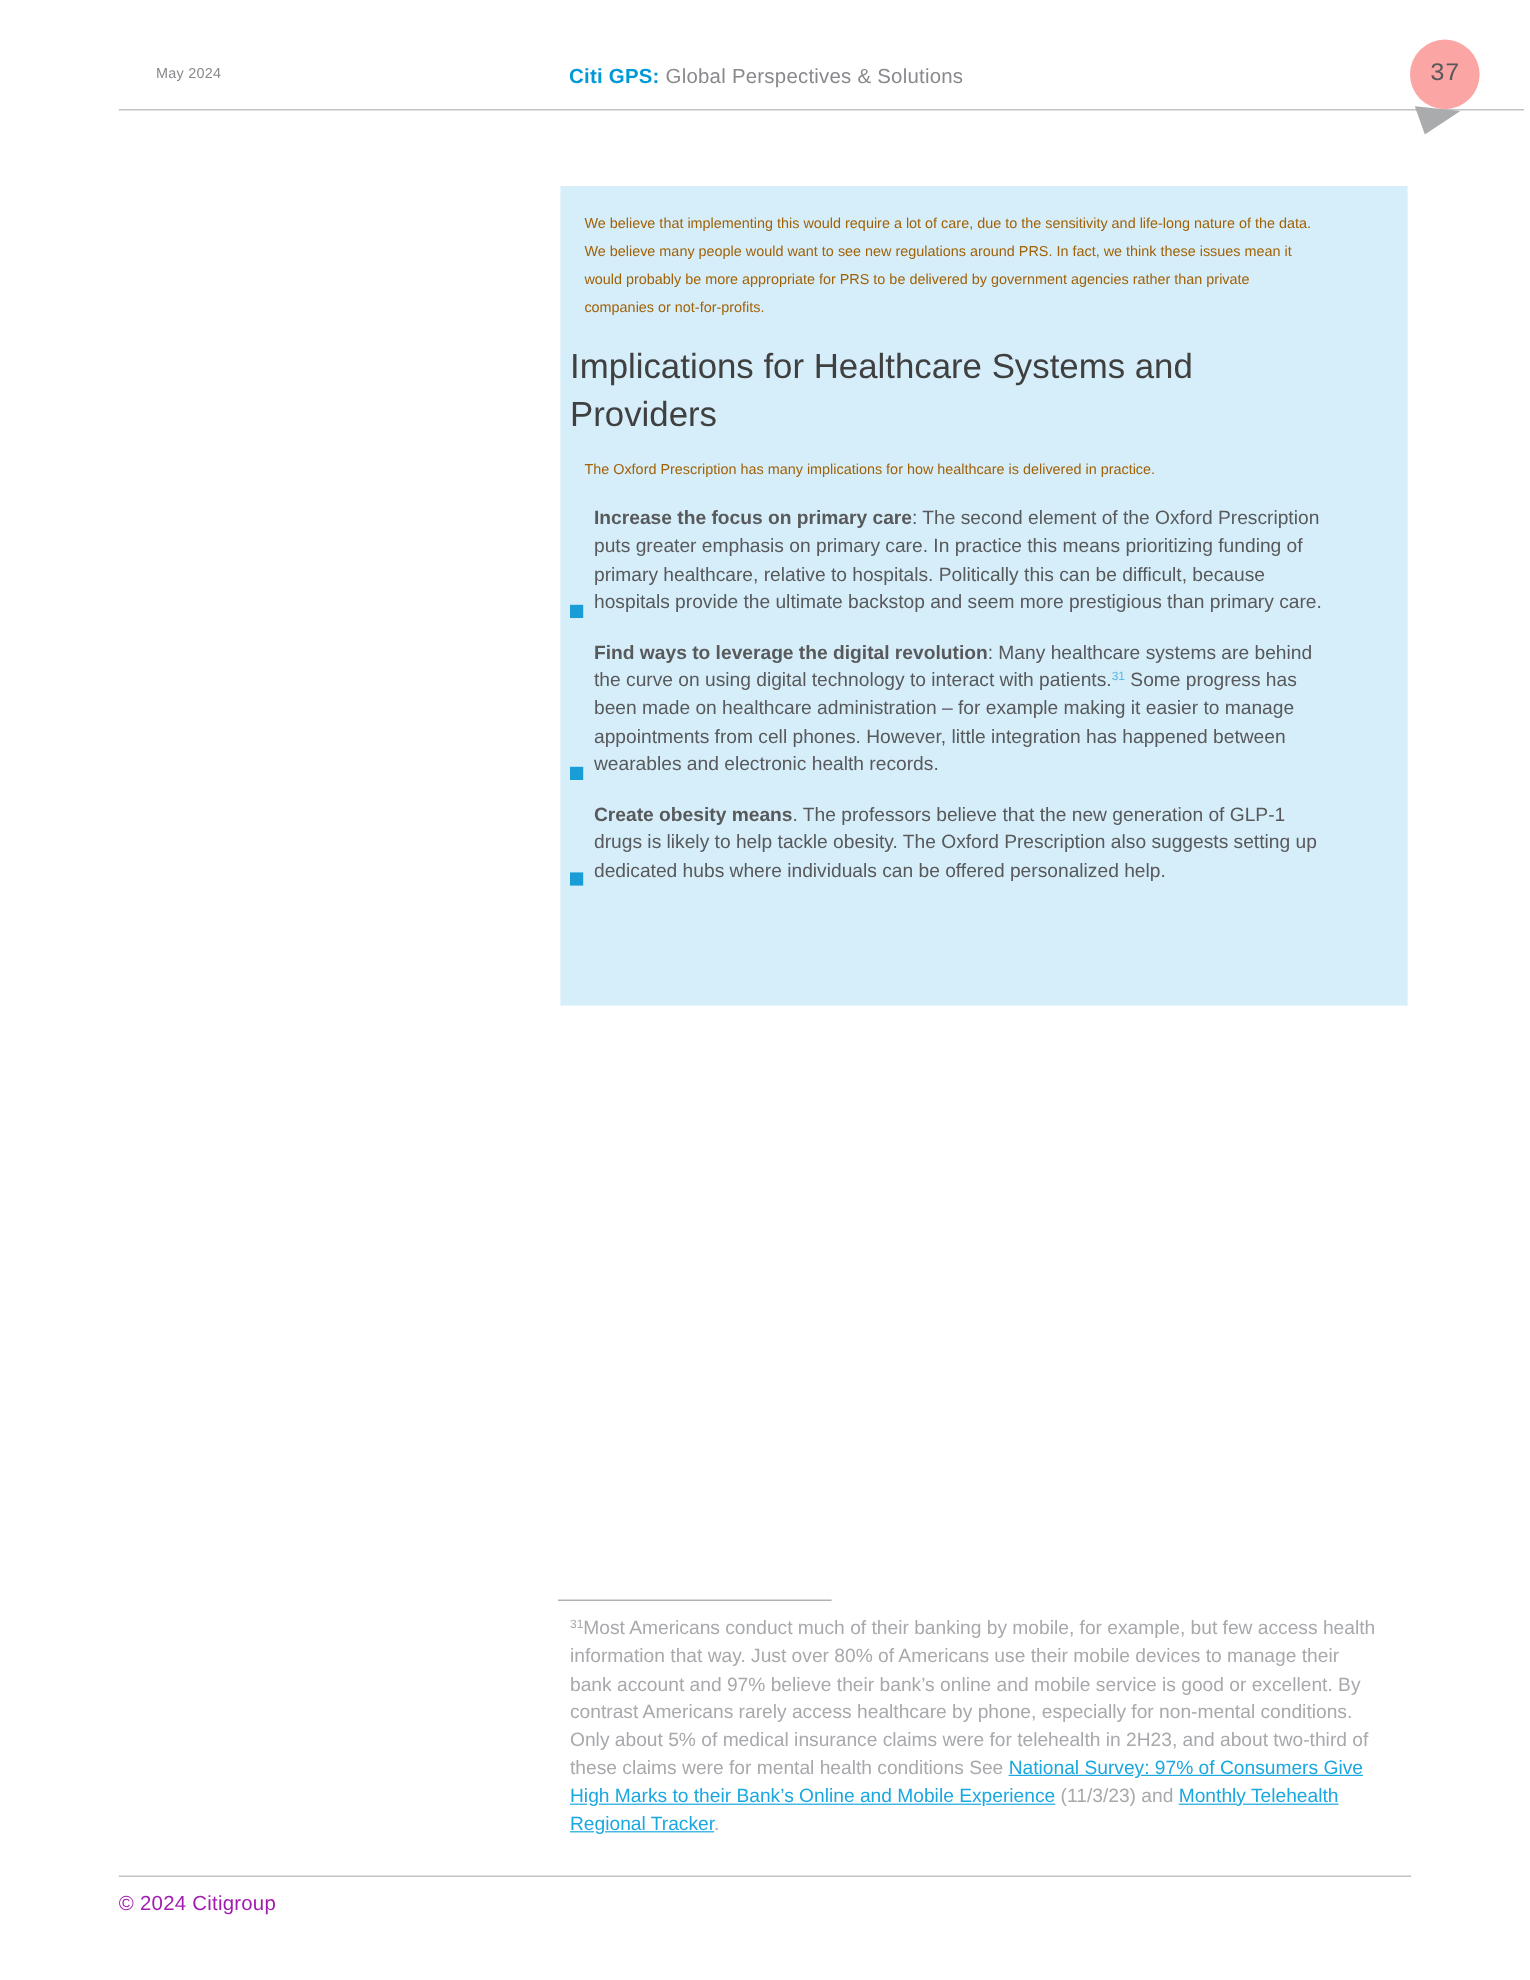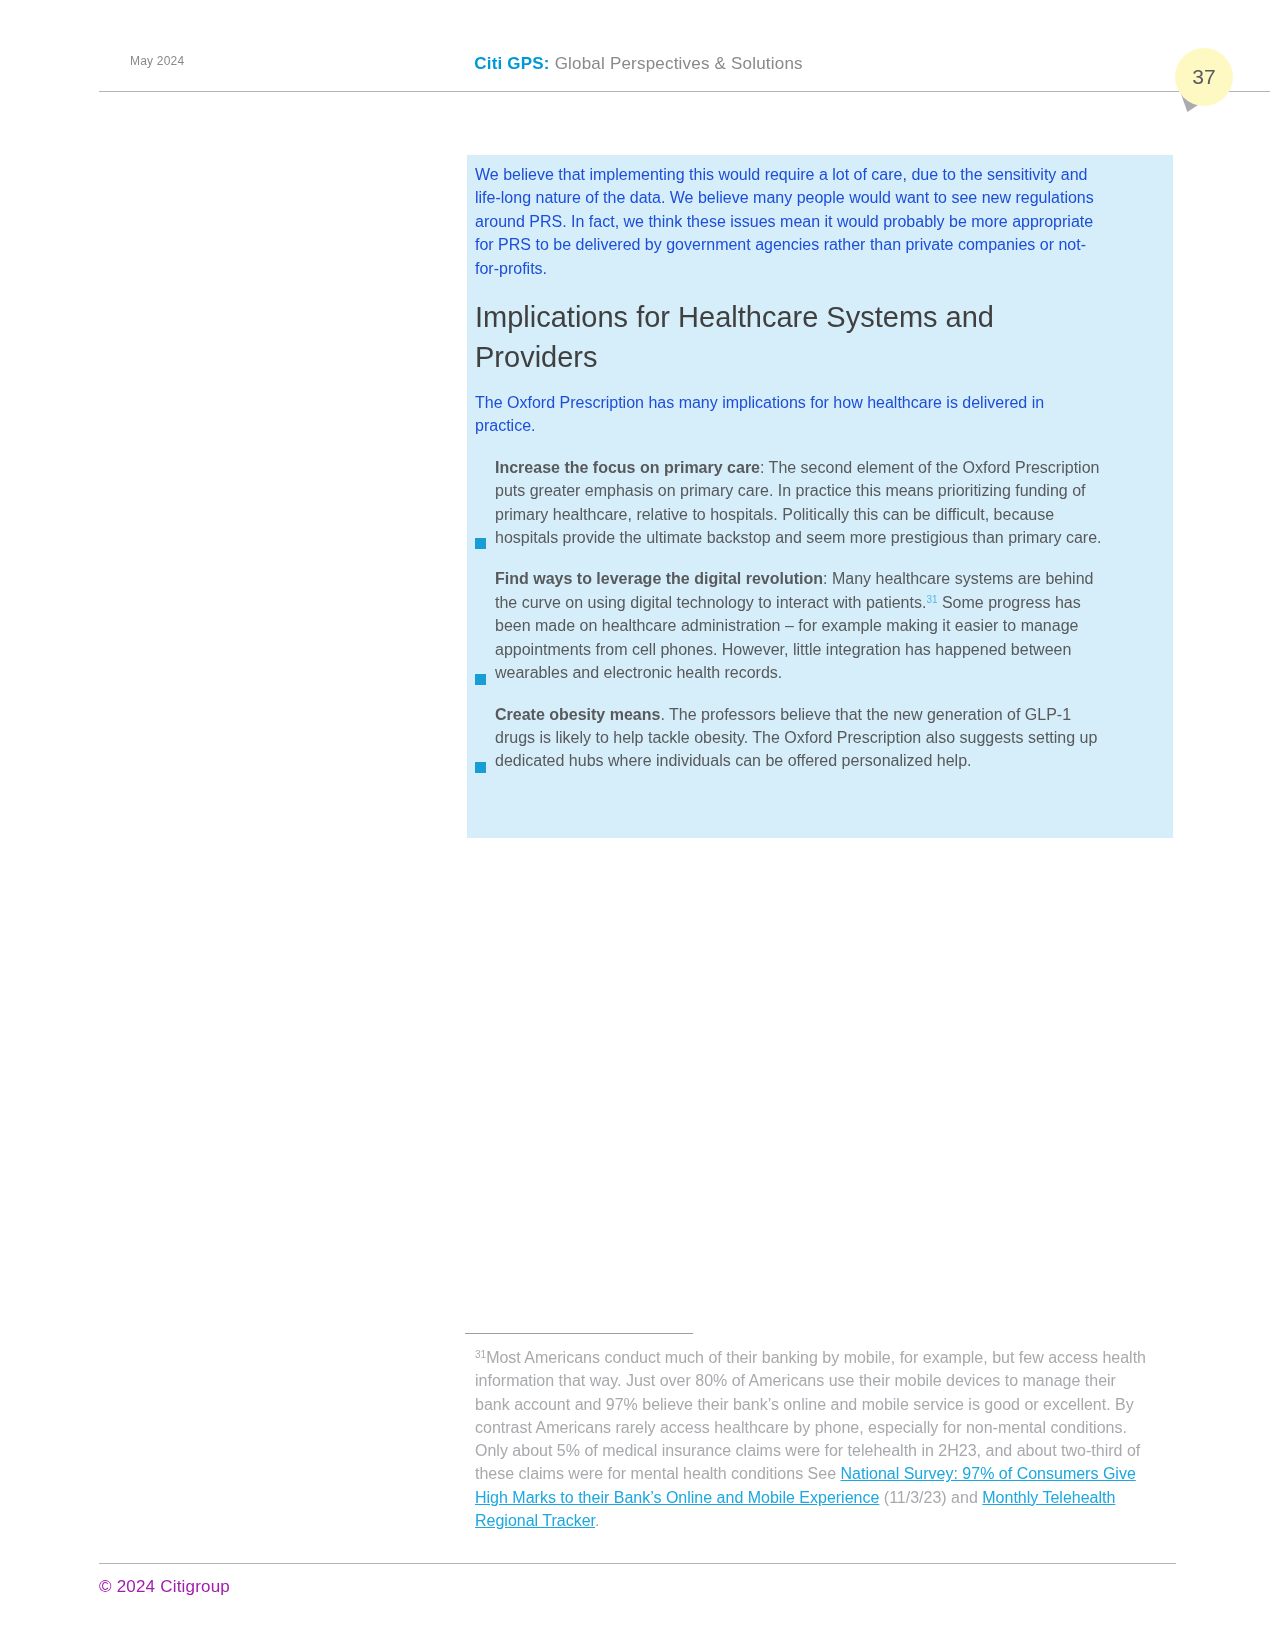--- a/index.html
+++ b/index.html
@@ -25,35 +25,35 @@
     position:absolute;left:99px;top:91px;width:1171px;height:1px;
     background:#b2b4b6;
   }
   .page-bubble-tail{
     position:absolute;left:1179px;top:86px;width:38px;height:26px;
     background:#a9abad;
     clip-path:polygon(0% 10%,100% 25%,22% 100%);
     z-index:1;
   }
   .page-bubble{
-    position:absolute;left:1175px;top:48px;width:58px;height:58px;
-    background:#fef9c3;border-radius:50%;
+    position:absolute;left:1175px;top:33px;width:58px;height:58px;
+    background:#fca5a5;border-radius:50%;
     display:flex;align-items:center;justify-content:center;
-    font-size:21px;color:#58595b;z-index:2;
+    font-size:21px;color:#58595b;z-index:2;font-family:Liberation Mono, monospace;
   }
   
   .highlight-box{
     position:absolute;left:467px;top:155px;width:706px;height:683px;
     background:#d6eefa;
     box-sizing:border-box;
     padding:8px 64px 0 8px;
     color:#58595b;
   }
   .body-p{
-    margin:0;font-size:16px;line-height:23.4px;color:#1d4ed8;
+    margin:12px;font-size:12px;line-height:23.4px;color:#a16207;
     max-width:634px;
   }
   .section-heading{
     margin:17px 0 0 0;
     font-size:29px;line-height:40px;font-weight:400;
     color:#404040;max-width:634px;
   }
   .lead{margin-top:14px;}
   .bullet{
     display:flex;align-items:flex-end;margin-top:18px;

